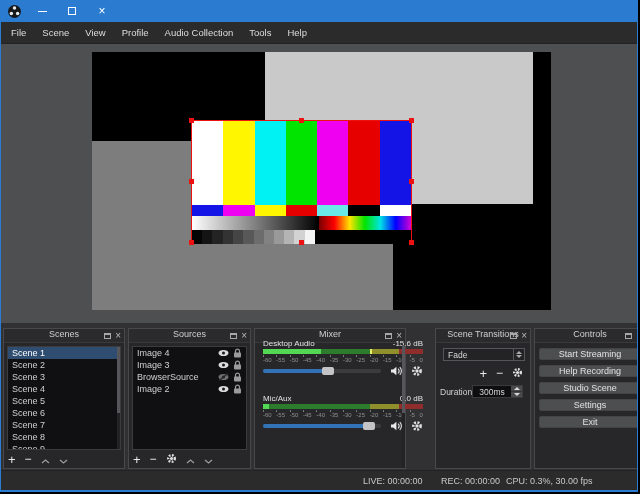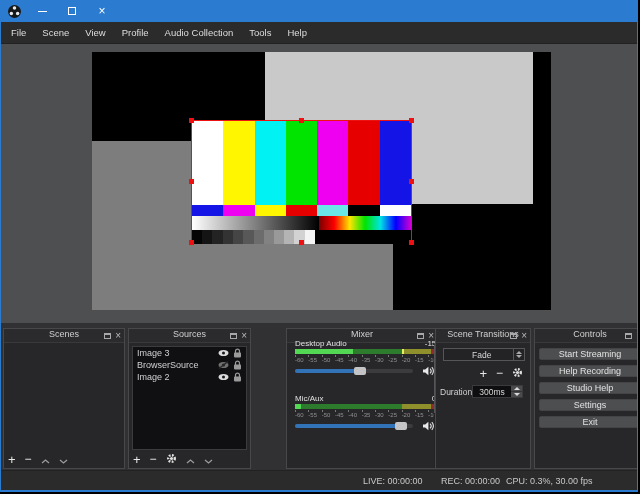--- a/index.html
+++ b/index.html
@@ -46,21 +46,21 @@
   .steps{width:56%;background:linear-gradient(to right,
     #050505 0 8.3%,#141414 8.3% 16.6%,#232323 16.6% 25%,#333333 25% 33.3%,#454545 33.3% 41.6%,
     #585858 41.6% 50%,#6c6c6c 50% 58.3%,#828282 58.3% 66.6%,#999999 66.6% 75%,#b4b4b4 75% 83.3%,
     #d2d2d2 83.3% 91.6%,#f4f4f4 91.6% 100%);}
   .handle{position:absolute;width:5px;height:5px;background:#ee1111;z-index:6;}
   
   .dock{position:relative;height:147px;background:var(--win-bg);}
   .panel{position:absolute;top:5px;height:141px;background:var(--panel-bg);border:1px solid var(--panel-border);}
   .p-scenes{left:2px;width:122px;}
   .p-sources{left:127px;width:123px;}
-  .p-mixer{left:253px;width:152px;margin-left:32px;}
+  .p-mixer{left:253px;width:152px;}
   .p-trans{left:434px;width:96px;}
   .p-controls{left:533px;width:112px;}
   .phead{height:14px;background:var(--header-bg);display:flex;align-items:flex-start;justify-content:center;
     position:relative;border-bottom:1px solid #39393c;}
   .phead .ptitle{font-size:9px;color:#cfcfcf;}
   .phead .hicons{position:absolute;right:3px;top:0;height:14px;display:flex;align-items:center;gap:4px;}
   .float-icon{width:7px;height:6px;border:1px solid #a8a8a8;border-top-width:2px;display:block;}
   .close-x{color:#b8b8b8;font-size:10px;line-height:1;}
   .plist{position:absolute;left:3px;right:3px;top:17px;bottom:18px;background:var(--list-bg);
     border:1px solid var(--list-border);overflow:hidden;}
@@ -86,21 +86,21 @@
   .ticklabels{display:flex;justify-content:space-between;font-size:6px;color:#8f9092;height:6px;line-height:6px;}
   .slider-row{display:flex;align-items:center;margin-top:3px;height:9px;}
   .slider{position:relative;width:118px;height:4px;background:#3c3c3e;border-radius:2px;}
   .slider .sfill{position:absolute;left:0;top:0;bottom:0;background:#3273b8;border-radius:2px;}
   .slider .shandle{position:absolute;top:-2px;width:12px;height:8px;background:#c4c4c6;border-radius:2px;transform:translateX(-50%);}
   .slider-row .spk{margin-left:9px;display:flex;}
   .slider-row .gear{margin-left:8px;display:flex;}
   
   .dropdown{position:absolute;left:7px;top:19px;width:82px;height:13px;background:#232326;border:1px solid #55555a;
     display:flex;align-items:center;}
-  .dropdown .dval{flex:1;font-size:8.5px;color:#d8d8d8;padding-left:4px;margin-left:24px;}
+  .dropdown .dval{flex:1;font-size:8.5px;color:#d8d8d8;padding-left:4px;}
   .dropdown .darrows{width:11px;height:100%;border-left:1px solid #55555a;display:flex;flex-direction:column;
     align-items:center;justify-content:center;gap:1px;}
   .trans-tools{position:absolute;left:0;right:7px;top:37px;height:14px;display:flex;align-items:center;
     justify-content:flex-end;gap:9px;}
   .dur-row{position:absolute;left:4px;right:7px;top:56px;height:13px;display:flex;align-items:center;}
   .dur-label{font-size:8.5px;color:#d0d0d0;flex:1;}
   .spinbox{width:54px;height:13px;background:#0e0e10;border:1px solid #3a3a3d;display:flex;align-items:center;}
   .spinbox .sval{flex:1;text-align:center;font-size:8.5px;color:#d8d8d8;}
   .spinbtns{width:11px;height:100%;display:flex;flex-direction:column;}
   .spinbtns div{flex:1;background:#4a4a4d;display:flex;align-items:center;justify-content:center;}
@@ -196,20 +196,34 @@
   <div class="dock">
 
     <div class="panel p-scenes">
       <div class="phead">
         <span class="ptitle">Scenes</span>
         <span class="hicons">
           <span class="float-icon"></span>
           <span class="close-x">×</span>
         </span>
       </div>
+      <div class="plist">
+        <div class="lrow selected">Scene 1</div>
+        <div class="lrow">Scene 2</div>
+        <div class="lrow">Scene 3</div>
+        <div class="lrow">Scene 4</div>
+        <div class="lrow">Scene 5</div>
+        <div class="lrow">Scene 6</div>
+        <div class="lrow">Scene 7</div>
+        <div class="lrow">Scene 8</div>
+        <div class="lrow">Scene 9</div>
+        <div class="vscroll">
+            <div class="thumb"></div>
+          </div>
+      </div>
       <div class="ptools">
         <span class="tool-plus">+</span>
         <span class="tool-minus">−</span>
         <span><svg width="9" height="5" viewBox="0 0 9 5">
               <polyline points="1,4 4.5,1 8,4" fill="none" stroke="#9b9b9b" stroke-width="1.3"></polyline>
             </svg></span>
         <span><svg width="9" height="5" viewBox="0 0 9 5">
               <polyline points="1,1 4.5,4 8,1" fill="none" stroke="#9b9b9b" stroke-width="1.3"></polyline>
             </svg></span>
       </div>
@@ -217,20 +231,35 @@
 
     <div class="panel p-sources">
       <div class="phead">
         <span class="ptitle">Sources</span>
         <span class="hicons">
           <span class="float-icon"></span>
           <span class="close-x">×</span>
         </span>
       </div>
       <div class="plist">
+        <div class="lrow srow">
+          <span class="nm">Image 4</span>
+          <span class="ic">
+              <svg width="11" height="8" viewBox="0 0 11 8">
+                <ellipse cx="5.5" cy="4" rx="5" ry="3.1" fill="#dcdcdc"></ellipse>
+                <circle cx="5.5" cy="4" r="1.5" fill="#1a1a1a"></circle>
+              </svg>
+            </span>
+          <span class="ic">
+              <svg width="9" height="10" viewBox="0 0 9 10">
+                <path d="M2.5 5 V3.2 a2 2 0 0 1 4 0 V5" stroke="#9a9a9a" stroke-width="1.2" fill="none"></path>
+                <rect x="1" y="4.6" width="7" height="4.8" rx="0.8" fill="#9a9a9a"></rect>
+              </svg>
+            </span>
+        </div>
         <div class="lrow srow">
           <span class="nm">Image 3</span>
           <span class="ic">
               <svg width="11" height="8" viewBox="0 0 11 8">
                 <ellipse cx="5.5" cy="4" rx="5" ry="3.1" fill="#dcdcdc"></ellipse>
                 <circle cx="5.5" cy="4" r="1.5" fill="#1a1a1a"></circle>
               </svg>
             </span>
           <span class="ic">
               <svg width="9" height="10" viewBox="0 0 9 10">
@@ -442,21 +471,21 @@
     <div class="panel p-controls">
       <div class="phead">
         <span class="ptitle">Controls</span>
         <span class="hicons">
           <span class="float-icon"></span>
           <span class="close-x">×</span>
         </span>
       </div>
       <div class="ctl-btn" style="top:19px;">Start Streaming</div>
       <div class="ctl-btn" style="top:36px;">Help Recording</div>
-      <div class="ctl-btn" style="top:53px;">Studio Help</div>
+      <div class="ctl-btn" style="top:53px;">Studio Scene</div>
       <div class="ctl-btn" style="top:70px;">Settings</div>
       <div class="ctl-btn" style="top:87px;">Exit</div>
     </div>
   </div>
 
   <div class="statusbar">
     <span class="st-live">LIVE: 00:00:00</span>
     <span class="st-rec">REC: 00:00:00</span>
     <span class="st-cpu">CPU: 0.3%, 30.00 fps</span>
   </div>

